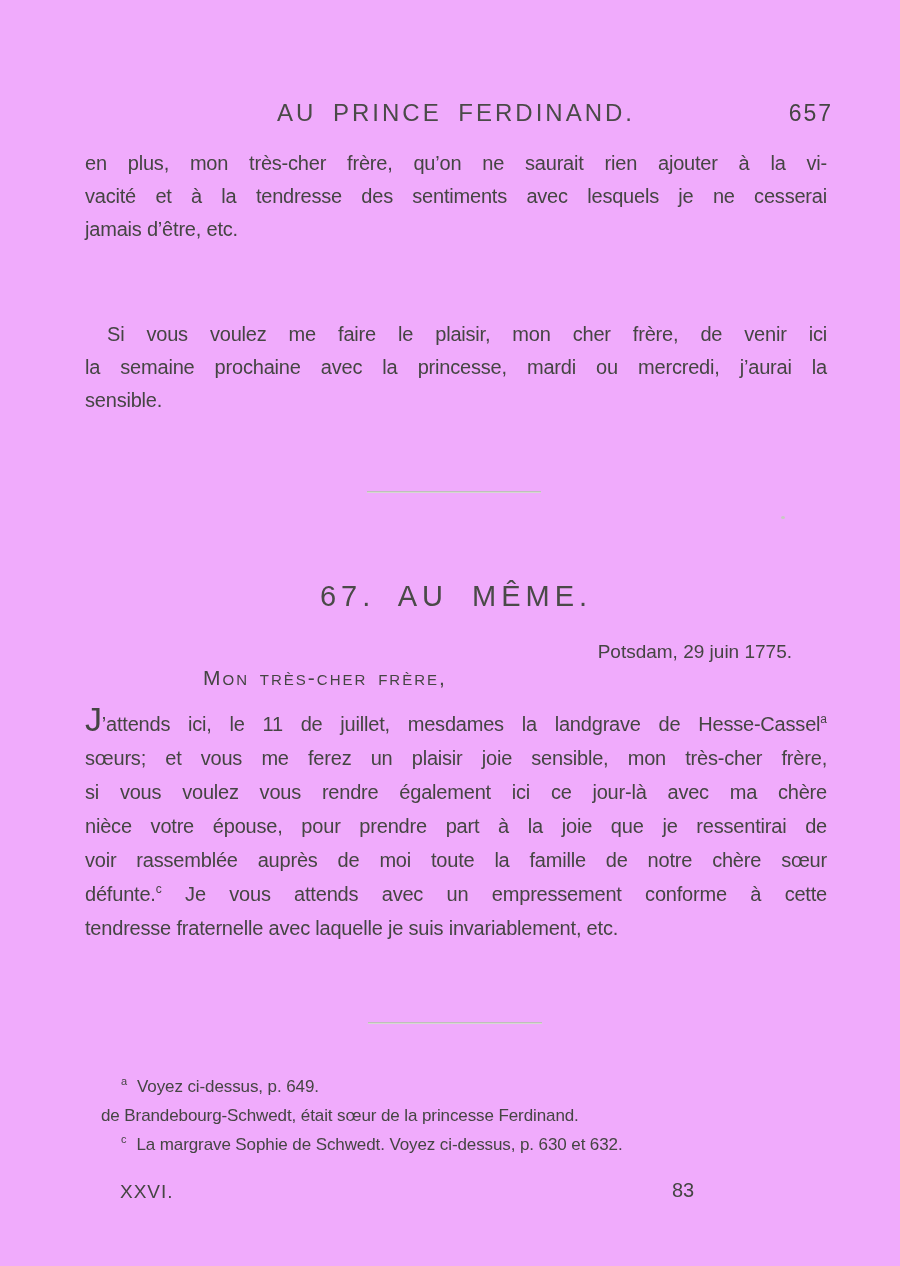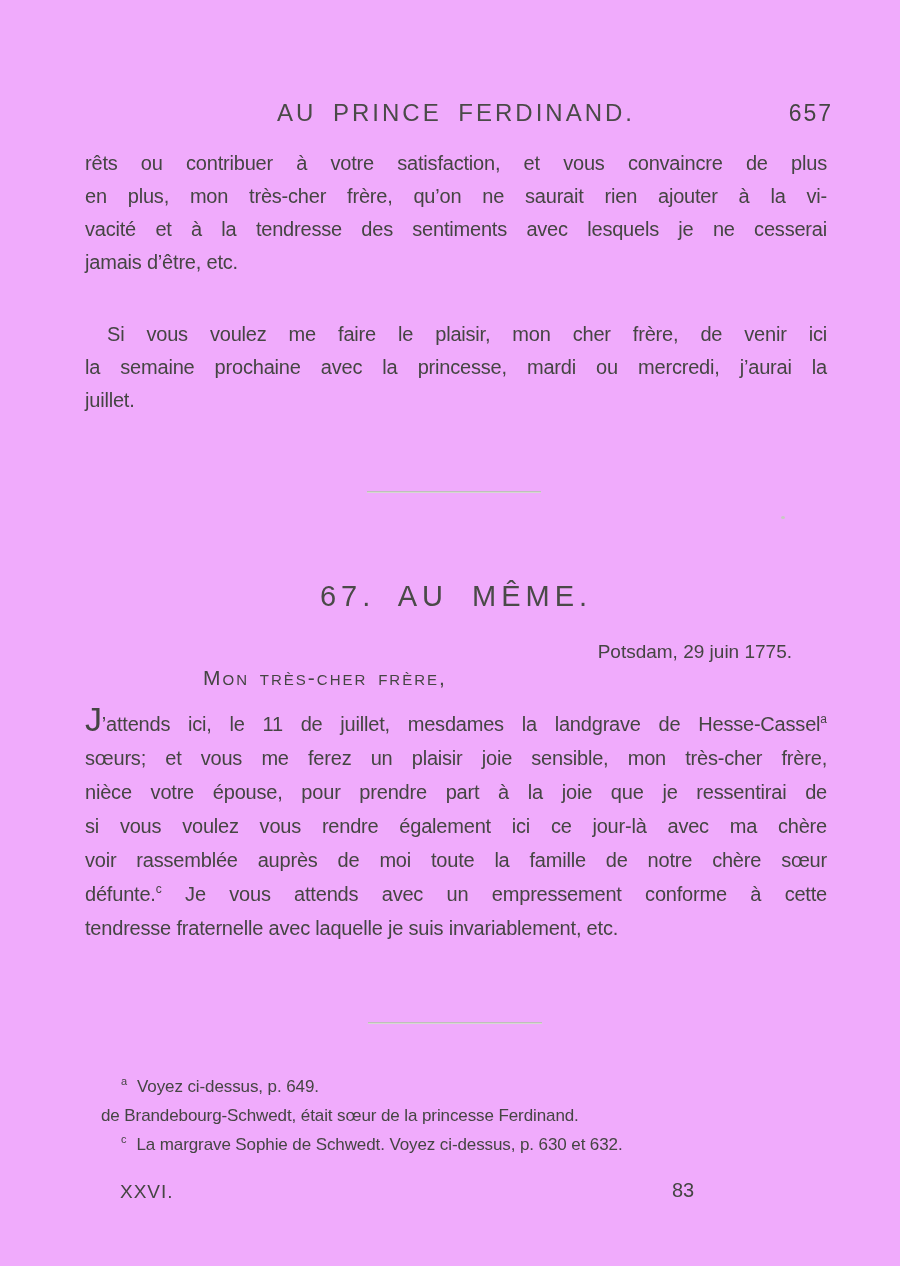--- a/index.html
+++ b/index.html
@@ -95,47 +95,46 @@
 <body>
 
 <div class="page">
 
   <div class="running-header">
     <div class="rh-title">AU PRINCE FERDINAND.</div>
     <div class="rh-folio">657</div>
   </div>
 
   <div class="para para-1">
-    <div class="jl">rêts ou contribuer à votre satisfaction, et vous convaincre de plus</div>
     <div class="jl">en plus, mon très-cher frère, qu’on ne saurait rien ajouter à la vi-</div>
     <div class="jl">vacité et à la tendresse des sentiments avec lesquels je ne cesserai</div>
     <div class="ll">jamais d’être, etc.</div>
   </div>
 
   <div class="para para-2">
     <div class="jl indent">Si vous voulez me faire le plaisir, mon cher frère, de venir ici</div>
     <div class="jl">la semaine prochaine avec la princesse, mardi ou mercredi, j’aurai la</div>
-    <div class="ll">juillet.</div>
+    <div class="ll">sensible.</div>
   </div>
 
   <div class="rule rule-1"></div>
 
   <div class="speck"></div>
 
   <div class="letter-heading">67. AU MÊME.</div>
 
   <div class="dateline">Potsdam, 29 juin 1775.</div>
 
   <div class="salutation">Mon très-cher frère,</div>
 
   <div class="letter-body">
     <div class="jl"><span class="initial">J</span><span>’attends ici, le 11 de juillet, mesdames la landgrave de Hesse-Cassel</span><sup class="noteref">a</sup></div>
     <div class="jl">sœurs; et vous me ferez un plaisir joie sensible, mon très-cher frère,</div>
+    <div class="jl">si vous voulez vous rendre également ici ce jour-là avec ma chère</div>
     <div class="jl">nièce votre épouse, pour prendre part à la joie que je ressentirai de</div>
-    <div class="jl">si vous voulez vous rendre également ici ce jour-là avec ma chère</div>
     <div class="jl">voir rassemblée auprès de moi toute la famille de notre chère sœur</div>
     <div class="jl"><span>défunte.</span><sup class="noteref">c</sup><span> Je vous attends avec un empressement conforme à cette</span></div>
     <div class="ll">tendresse fraternelle avec laquelle je suis invariablement, etc.</div>
   </div>
 
   <div class="rule rule-2"></div>
 
   <div class="footnotes">
     <div class="ll fn-indent"><sup class="fnmark">a</sup><span class="fn-gap"></span><span>Voyez ci-dessus, p. 649.</span></div>
     <div class="ll">de Brandebourg-Schwedt, était sœur de la princesse Ferdinand.</div>

